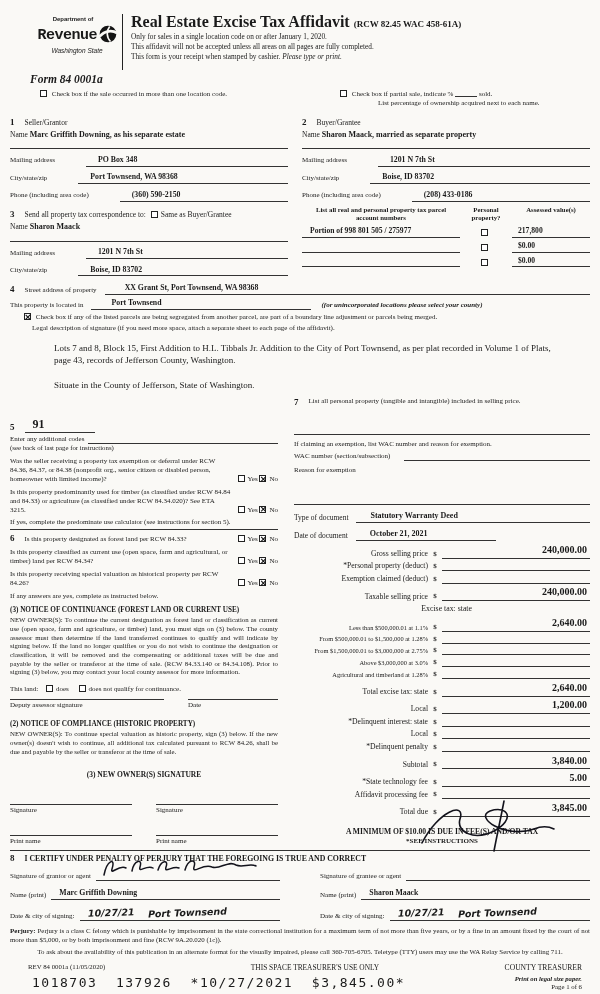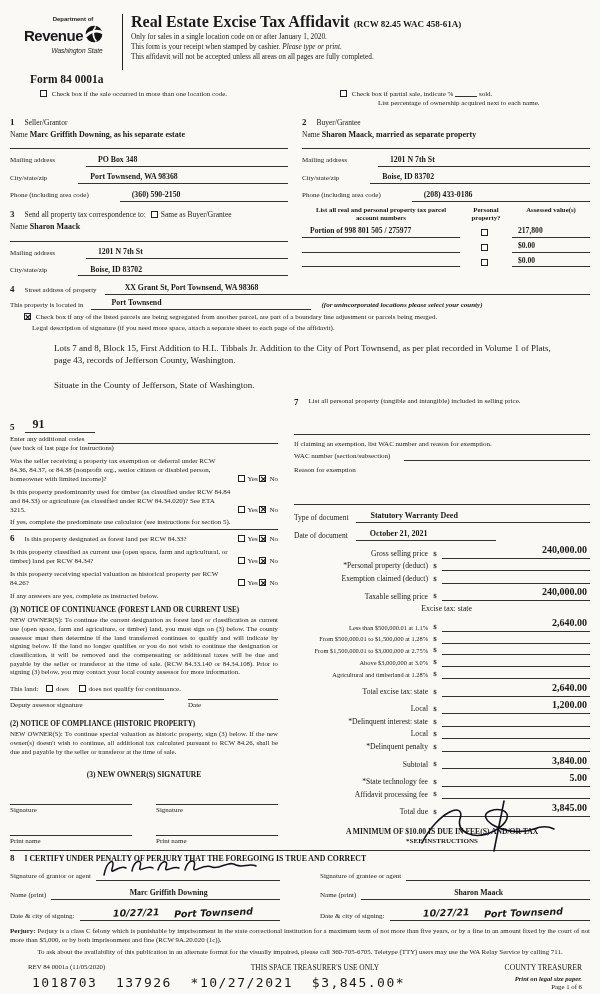--- a/index.html
+++ b/index.html
@@ -13,30 +13,30 @@
     line-height: 1.28;
     position: relative;
     overflow: hidden;
   }
   .page { position:absolute; inset:0; padding: 8px 10px 0 10px; }
 
   
   .hdr { display:flex; }
   .logo-block { width:108px; text-align:center; padding-top:8px; flex-shrink:0; font-family:"Liberation Sans",sans-serif; }
   .logo-top { font-size:6px; font-weight:bold; margin-left:18px; }
-  .logo-main { display:flex; align-items:center; justify-content:center; gap:1px; }
+  .logo-main { display:flex; align-items:center; justify-content:flex-end; gap:1px;font-family:Liberation Mono, monospace; }
   .logo-rev { font-size:15px; font-weight:bold; letter-spacing:-0.5px; }
   .logo-state { font-size:6.5px; font-style:italic; margin-left:26px; }
   .hdr-divider { width:1px; background:#222; height:56px; margin:6px 8px 0 4px; flex-shrink:0; }
   .title-block { flex:1; padding-top:6px; }
   .form-title { font-size:16px; font-weight:bold; line-height:1.05; }
   .form-title .rcw { font-size:9px; }
   .hdr-note { font-size:7.3px; margin-top:1px; }
   .it { font-style:italic; }
-  .form-num { font-size:11.5px; font-weight:bold; margin:2px 0 0 20px; }
+  .form-num { font-size:11.5px; font-weight:bold; margin:2px 0 0 20px;font-style:italic; }
 
   
   .cb { display:inline-block; width:7px; height:7px; border:1px solid #222; position:relative; vertical-align:-1px; margin-right:3px; background:#fff; }
   .cb.checked::after { content:"\2715"; position:absolute; top:-1.5px; left:-0.5px; font-size:8px; font-weight:bold; color:#111; }
   .topchecks { display:flex; margin:3px 0 0 30px; font-size:7px; }
   .topchecks .tc-left { width:300px; }
   .blank-sm { display:inline-block; width:22px; border-bottom:1px solid #333; height:7px; vertical-align:-1px; }
 
   
   .cols { display:flex; gap:14px; margin-top:9px; }
@@ -109,21 +109,21 @@
   .trow.sm .tlabel { font-size:6.4px; }
   .tds { width:14px; text-align:center; font-weight:bold; flex-shrink:0; }
   .tval { width:148px; border-bottom:1px solid #333; text-align:right; font-weight:bold; font-size:10px; padding:0 3px 1px 0; min-height:9px; flex-shrink:0; }
   .excise-hdr { text-align:right; margin:3px 118px 0 0; font-size:7.8px; }
   .minimum { text-align:center; font-weight:bold; font-size:7.6px; margin-top:10px; }
   .seeinstr { text-align:center; font-weight:bold; font-size:7px; }
 
   
   .sec8 { border-top:1px solid #333; margin-top:4px; padding-top:2px; }
   .certify { font-weight:bold; font-size:7.8px; }
-  .sig8cols { display:flex; gap:40px;text-align:center; }
+  .sig8cols { display:flex; gap:40px; }
   .sig8 { flex:1; position:relative; }
   .s8row { display:flex; align-items:flex-end; margin-top:7px; }
   .s8lbl { white-space:nowrap; margin-right:5px; }
   .s8fill { flex:1; border-bottom:1px solid #333; min-height:10px; position:relative; font-weight:bold; font-size:7.8px; padding:0 2px 1px 8px; }
   .scribble { position:absolute; left:4px; bottom:-4px; }
   .scribble.big { left:10px; bottom:-6px; }
   .hand { font-family:"DejaVu Sans",sans-serif; font-style:italic; font-weight:bold; font-size:9.5px; display:inline-block; transform:rotate(-2deg); white-space:nowrap; }
   .hand.city { margin-left:14px; }
 
   
@@ -161,25 +161,25 @@
       </div>
       <div class="logo-state">Washington State</div>
     </div>
     <div class="hdr-divider"></div>
     <div class="title-block">
       <div class="form-title">
         <span>Real Estate Excise Tax Affidavit</span>
         <span class="rcw">(RCW 82.45 WAC 458-61A)</span>
       </div>
       <div class="hdr-note">Only for sales in a single location code on or after January 1, 2020.</div>
+      <div class="hdr-note">This affidavit will not be accepted unless all areas on all pages are fully completed.</div>
       <div class="hdr-note">
         <span>This form is your receipt when stamped by cashier.</span>
         <span class="it">Please type or print.</span>
       </div>
-      <div class="hdr-note">This affidavit will not be accepted unless all areas on all pages are fully completed.</div>
     </div>
   </div>
 
   <div class="form-num">Form 84 0001a</div>
 
   <div class="topchecks">
     <div class="tc-left">
       <span class="cb"></span>
       <span>Check box if the sale occurred in more than one location code.</span>
     </div>

